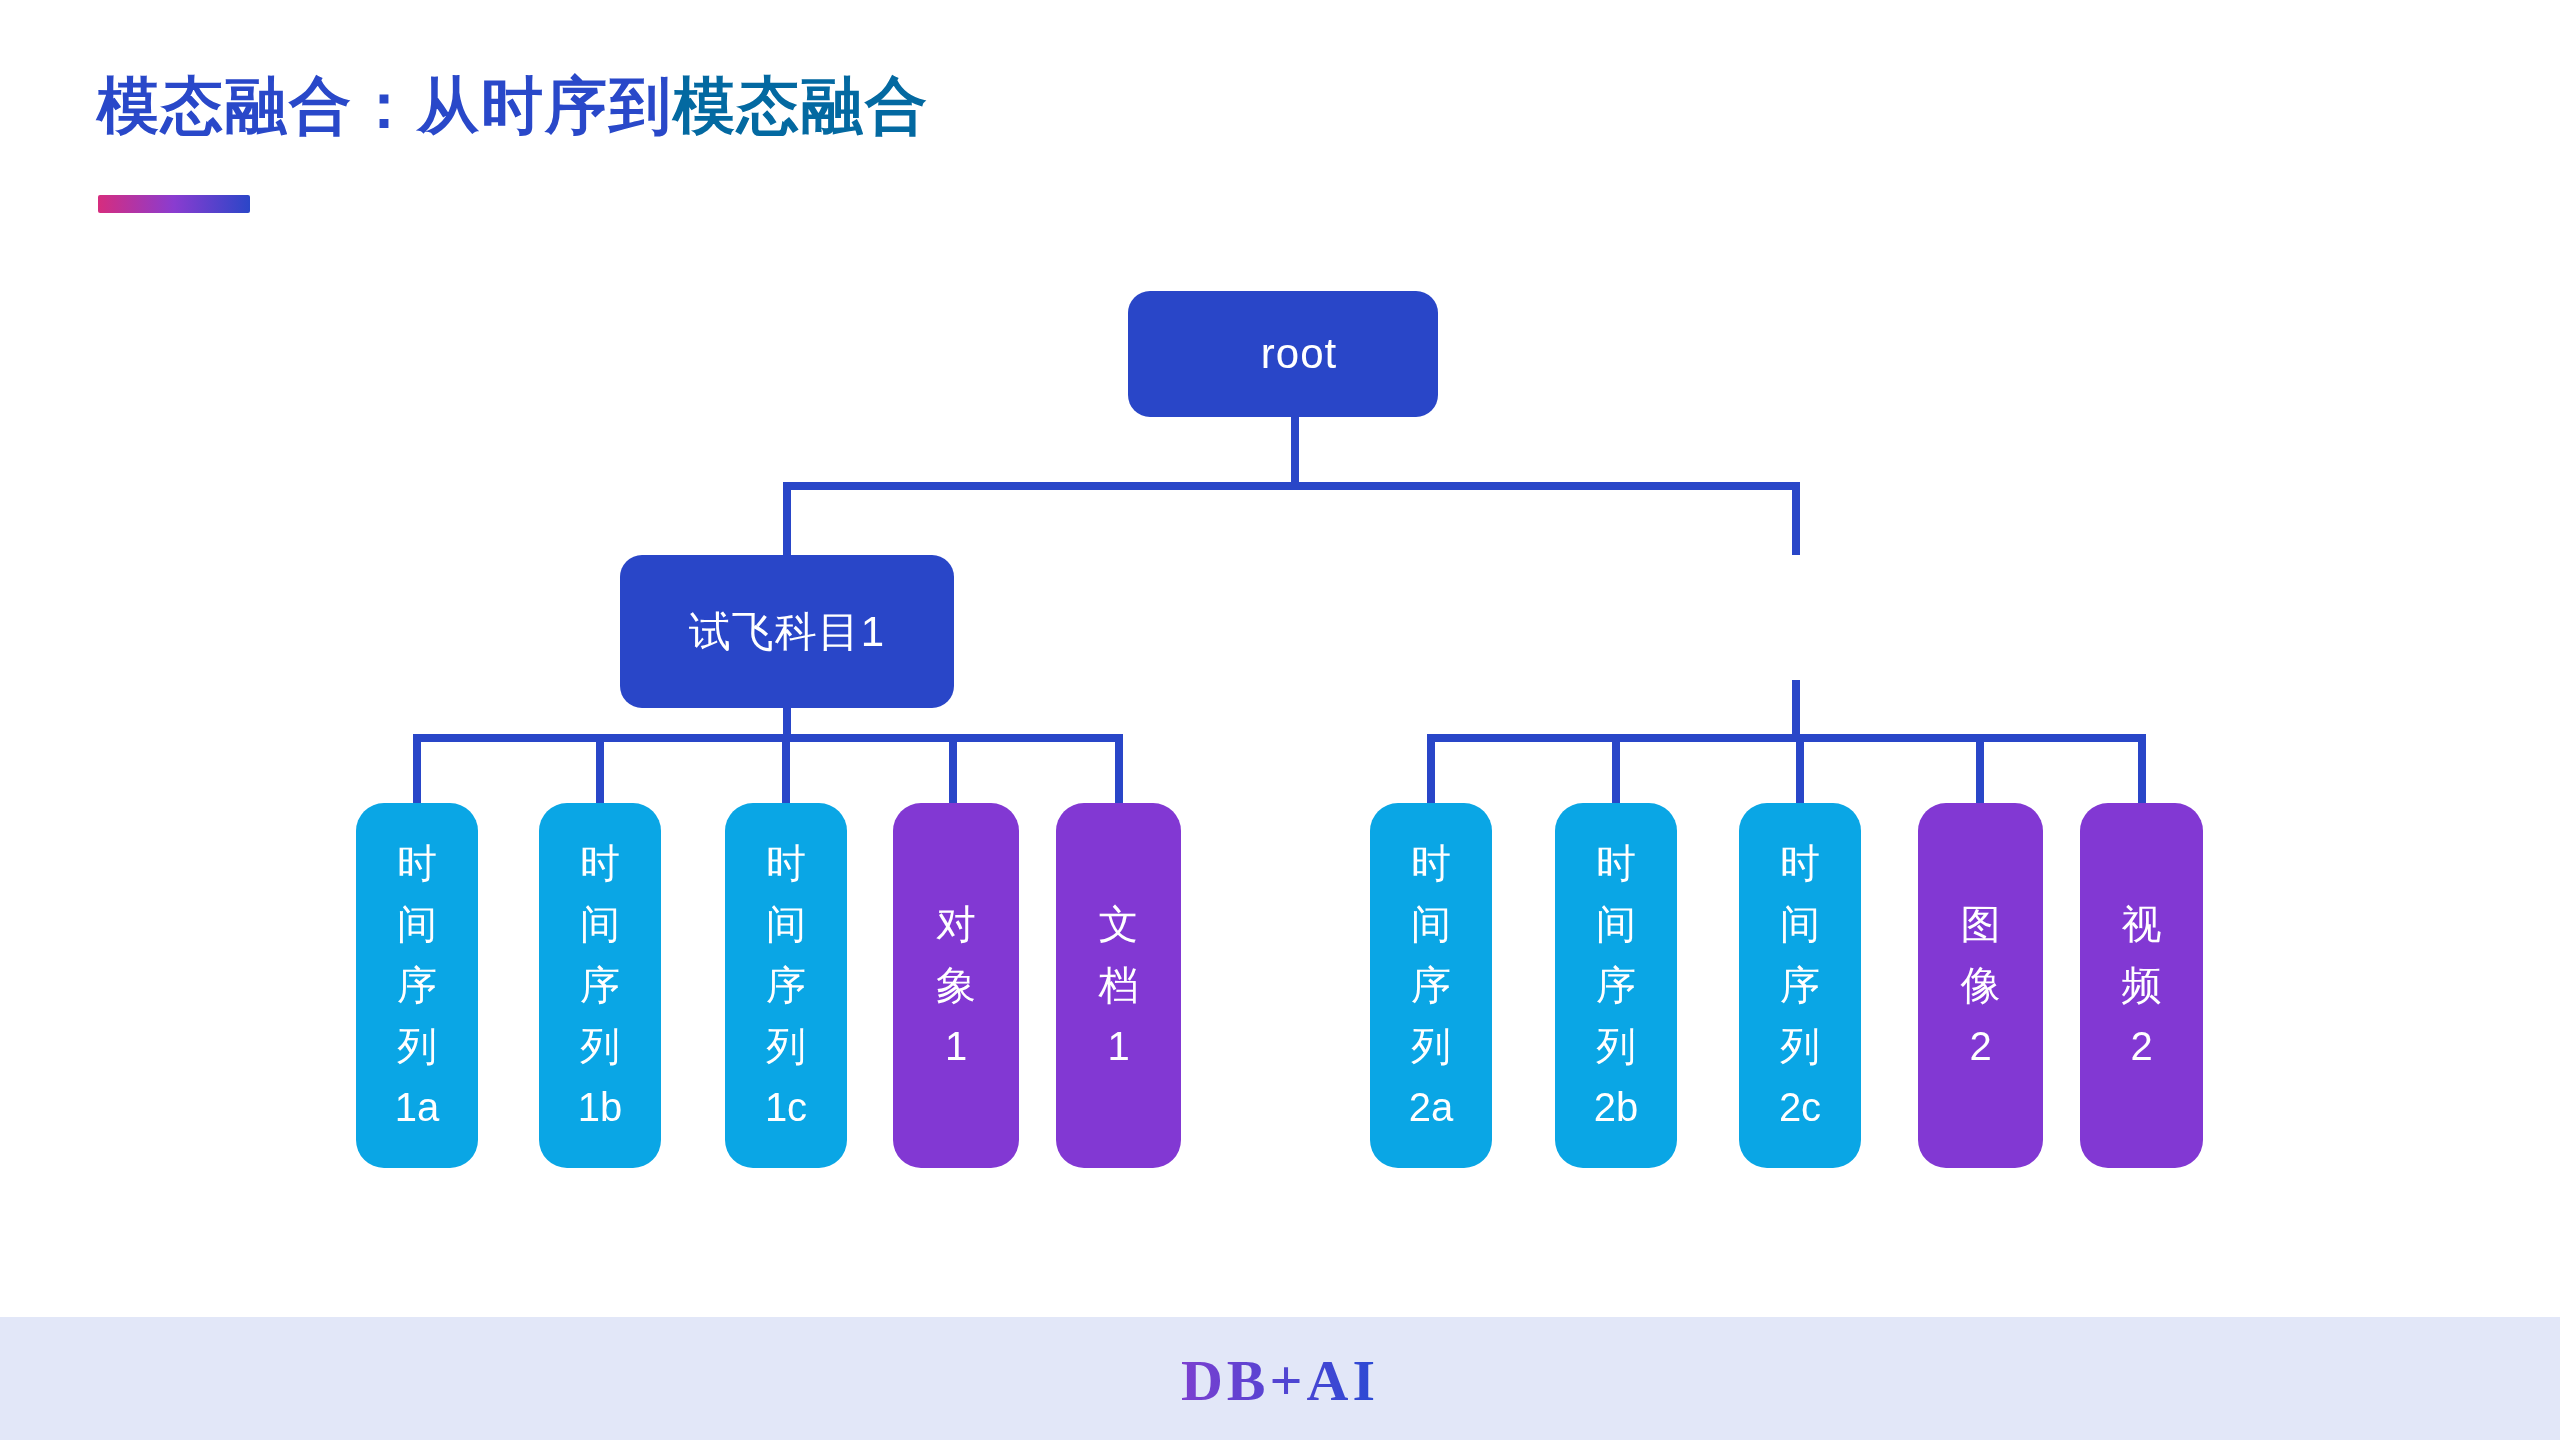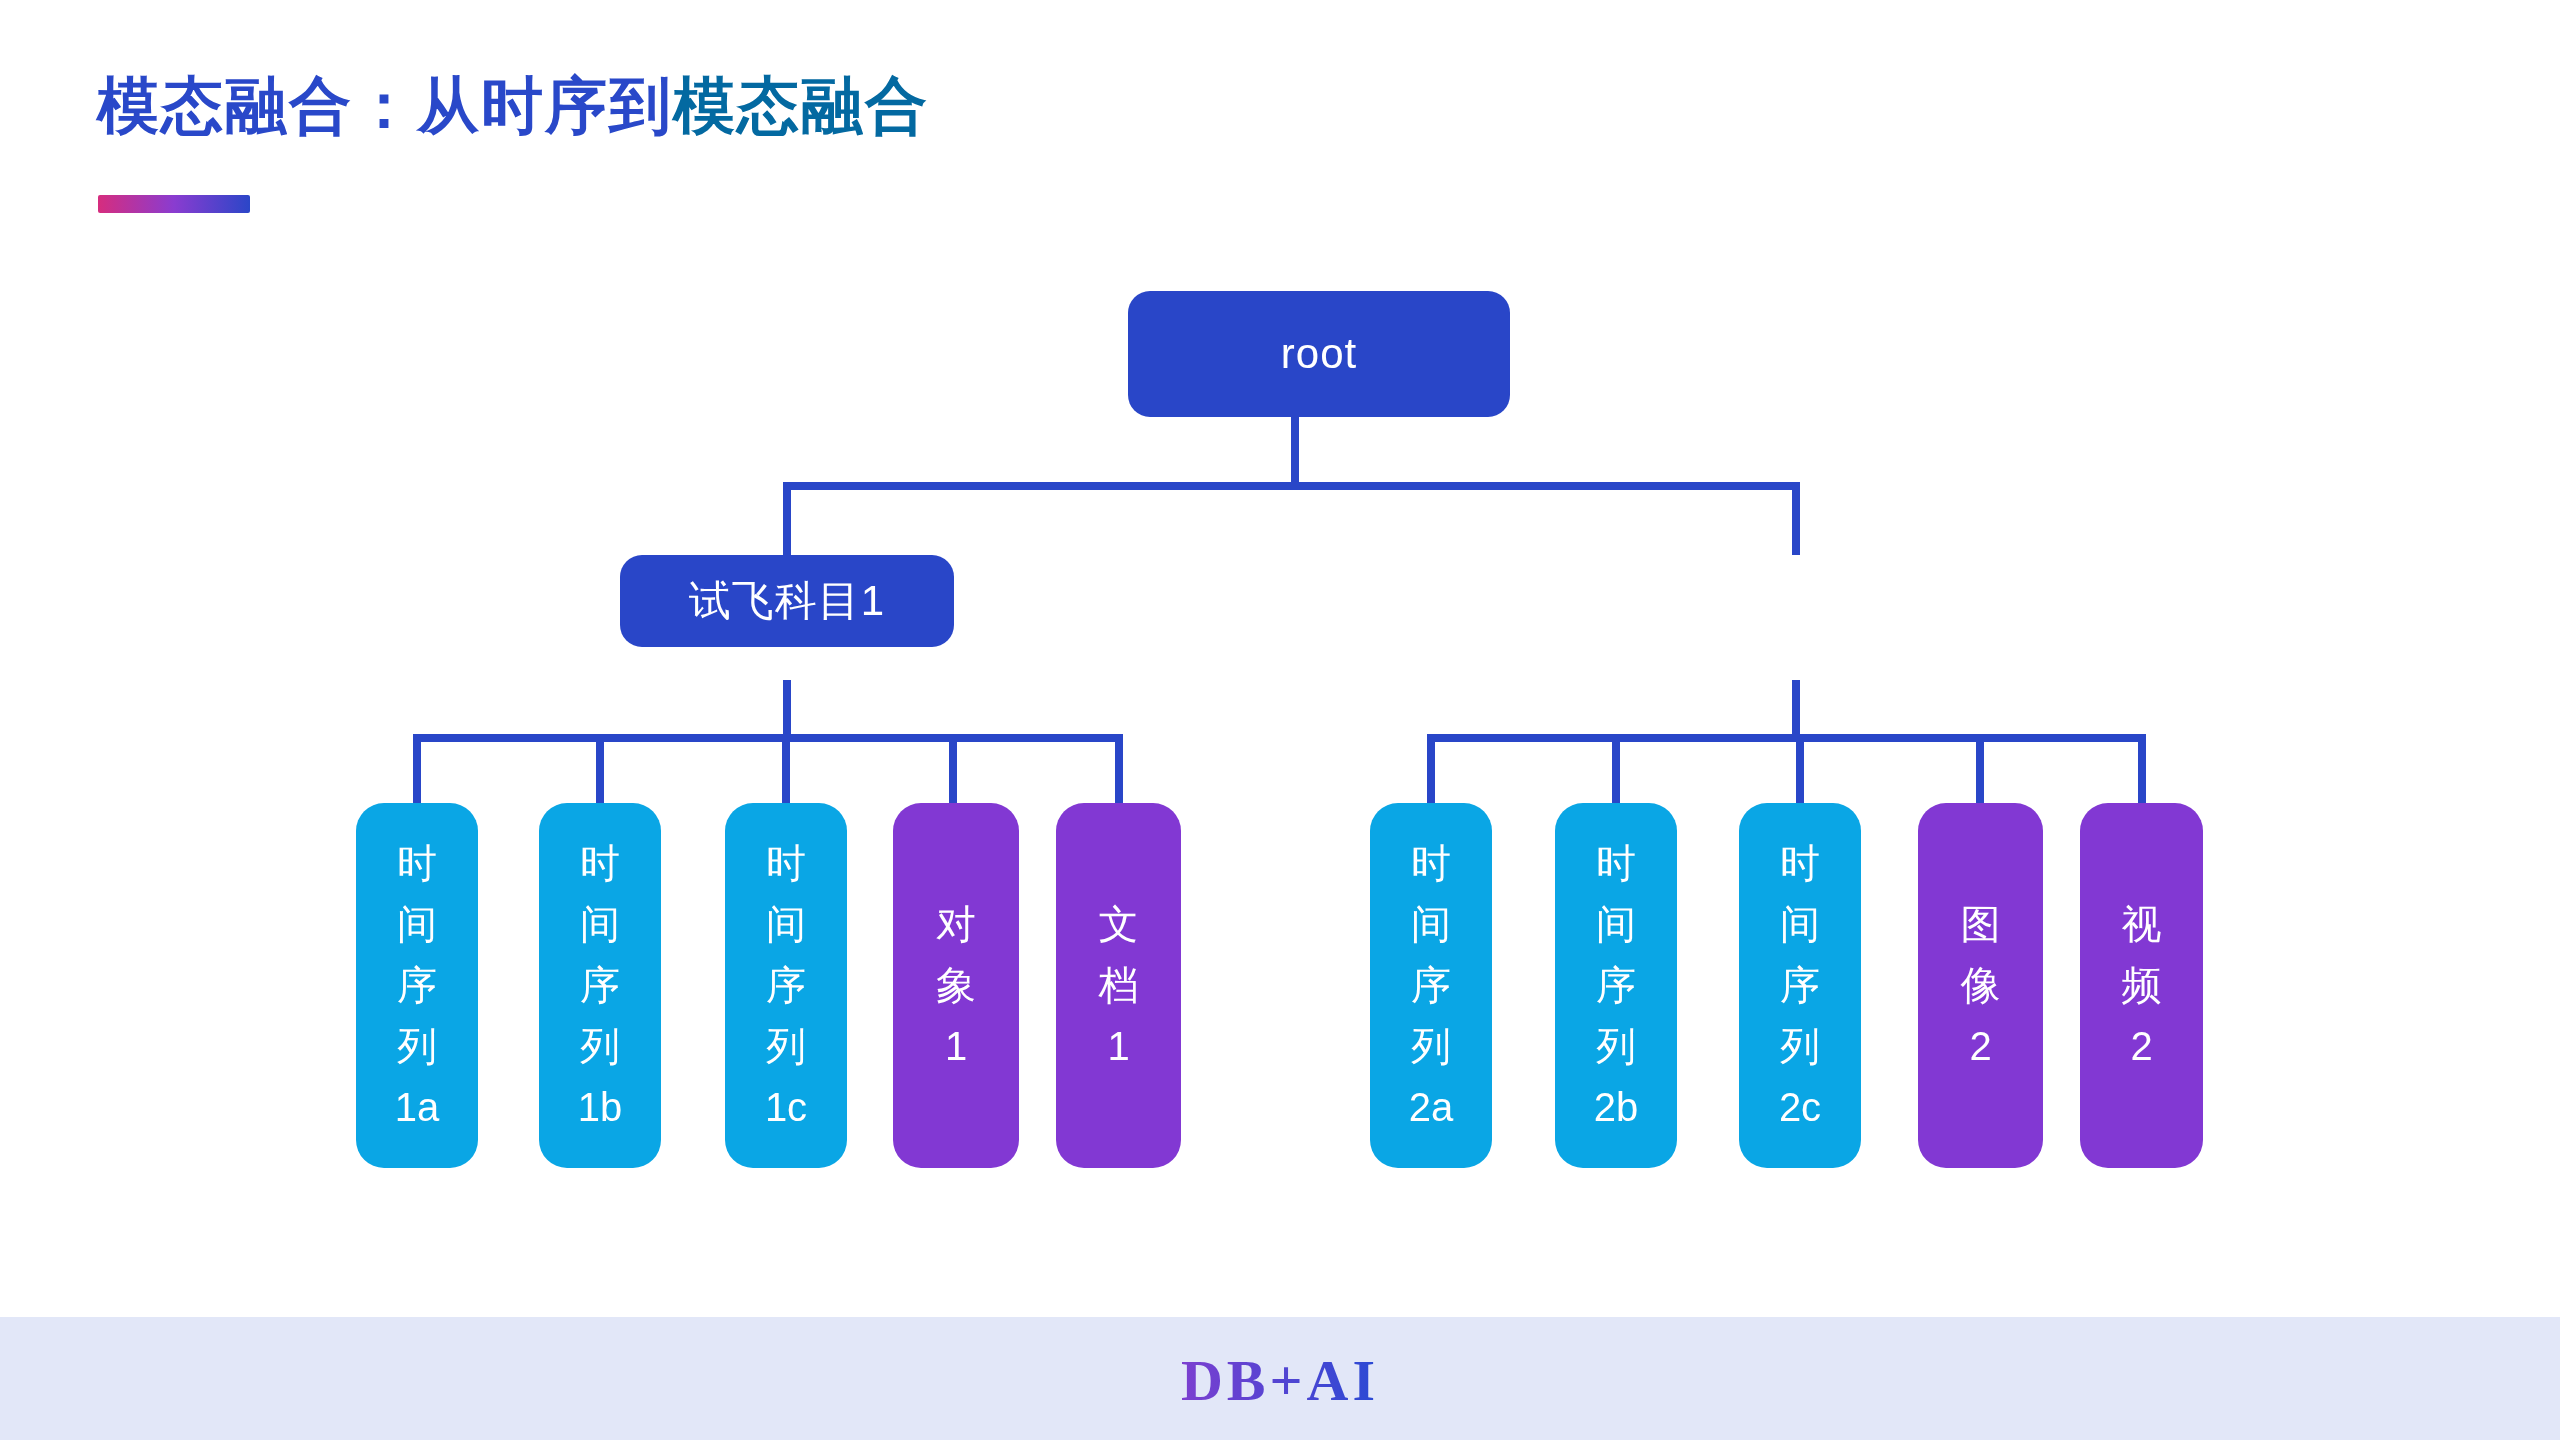--- a/index.html
+++ b/index.html
@@ -78,23 +78,23 @@
   <div class="line" style="left:1115px;top:742px;width:8px;height:61px;"></div>
 
   <div class="line" style="left:1792px;top:680px;width:8px;height:54px;"></div>
   <div class="line" style="left:1427px;top:734px;width:719px;height:8px;"></div>
   <div class="line" style="left:1427px;top:742px;width:8px;height:61px;"></div>
   <div class="line" style="left:1612px;top:742px;width:8px;height:61px;"></div>
   <div class="line" style="left:1796px;top:742px;width:8px;height:61px;"></div>
   <div class="line" style="left:1976px;top:742px;width:8px;height:61px;"></div>
   <div class="line" style="left:2138px;top:742px;width:8px;height:61px;"></div>
 
-  <div class="node branch" style="left:1128px;top:291px;width:382px;height:126px;">root</div>
+  <div class="node branch" style="left:1128px;top:291px;width:278px;height:126px;padding-left:32px;">root</div>
 
-  <div class="node branch" style="left:620px;top:555px;width:334px;height:92px;">试飞科目1</div>
+  <div class="node branch" style="left:620px;top:555px;width:334px;height:153px;">试飞科目1</div>
 
   <div class="node leaf cyan" style="left:356px;top:803px;width:122px;height:365px;">时
 间
 序
 列
 1a</div>
   <div class="node leaf cyan" style="left:539px;top:803px;width:122px;height:365px;">时
 间
 序
 列

